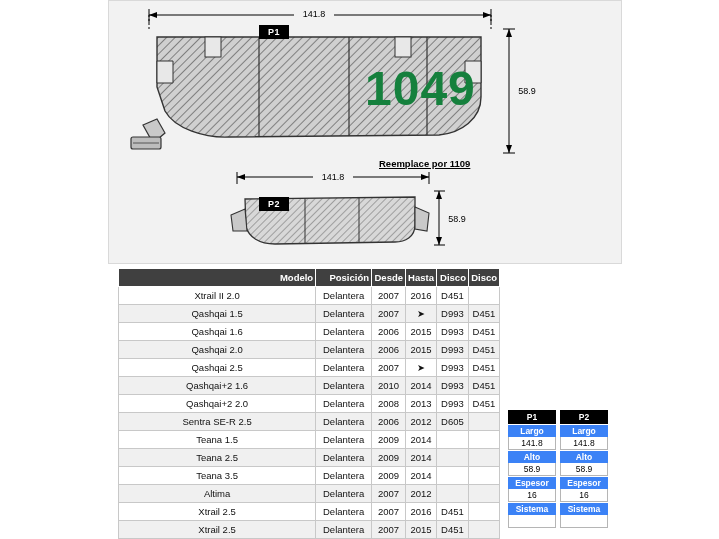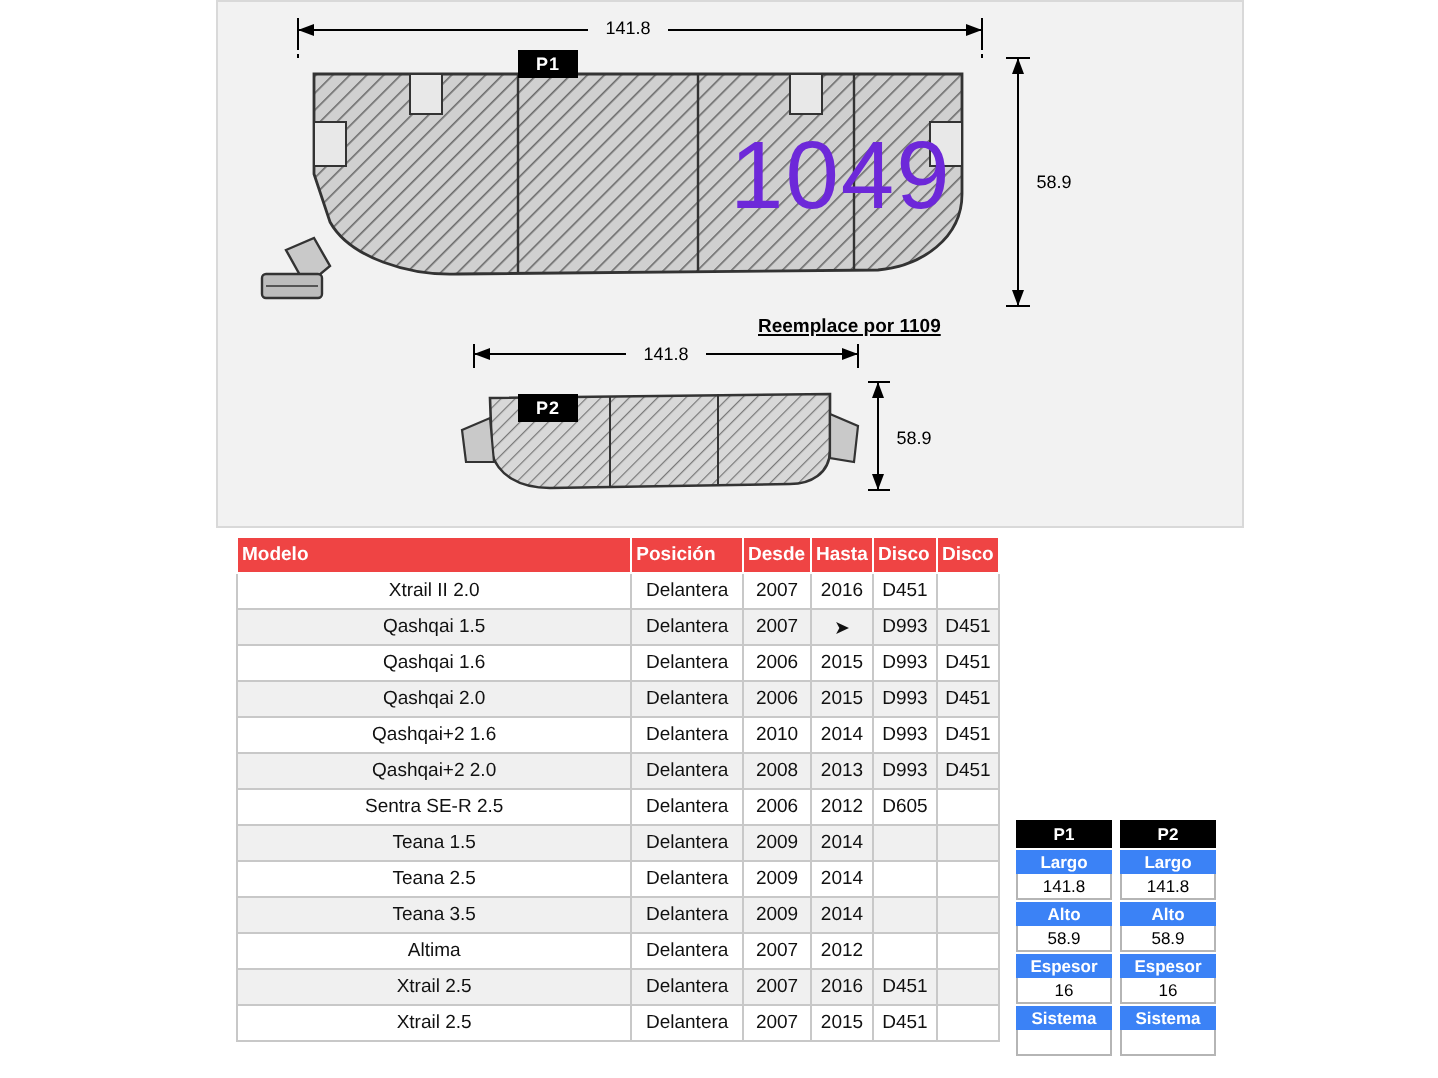--- a/index.html
+++ b/index.html
@@ -25,41 +25,41 @@
     position:absolute;
     background:#000;color:#fff;
     font-size:9px;font-weight:bold;
     padding:2px 9px;
     letter-spacing:.5px;
   }
   #tag-p1{left:150px;top:24px;}
   #tag-p2{left:150px;top:196px;}
   .bignum{
     position:absolute;left:256px;top:60px;
-    font-size:48px;font-weight:normal;color:#6d28d9;
+    font-size:48px;font-weight:bold;color:#15803d;
     letter-spacing:1px;
   }
   .reemplace{
     position:absolute;left:270px;top:157px;
     font-size:9.5px;font-weight:bold;color:#000;text-decoration:underline;
   }
 
   
   table.main{
     position:absolute;left:118px;top:268px;
     border-collapse:collapse;
     font-size:9.5px;
     width:382px;
   }
   table.main th{
-    background:#ef4444;color:#ffffff;
+    background:#404040;color:#ffffff;
     font-weight:bold;font-size:9.5px;
     border:1px solid #ffffff;
     padding:3px 2px;
-    text-align:left;
+    text-align:right;
   }
   table.main td{
     border:1px solid #c8c8c8;
     padding:2px 3px;
     height:13px;
     color:#111;
   }
   table.main td.model{text-align:center;}
   table.main td.c{text-align:center;}
   table.main tbody tr:nth-child(odd){background:#ffffff;}
@@ -234,20 +234,28 @@
           <td class="c">2006</td>
           <td class="c">2015</td>
           <td class="c">D993</td>
           <td class="c">D451</td>
         </tr>
         <tr>
           <td class="model">Qashqai 2.0</td>
           <td class="c">Delantera</td>
           <td class="c">2006</td>
           <td class="c">2015</td>
+          <td class="c">D993</td>
+          <td class="c">D451</td>
+        </tr>
+        <tr>
+          <td class="model">Qashqai 2.5</td>
+          <td class="c">Delantera</td>
+          <td class="c">2007</td>
+          <td class="c">➤</td>
           <td class="c">D993</td>
           <td class="c">D451</td>
         </tr>
         <tr>
           <td class="model">Qashqai+2 1.6</td>
           <td class="c">Delantera</td>
           <td class="c">2010</td>
           <td class="c">2014</td>
           <td class="c">D993</td>
           <td class="c">D451</td>

